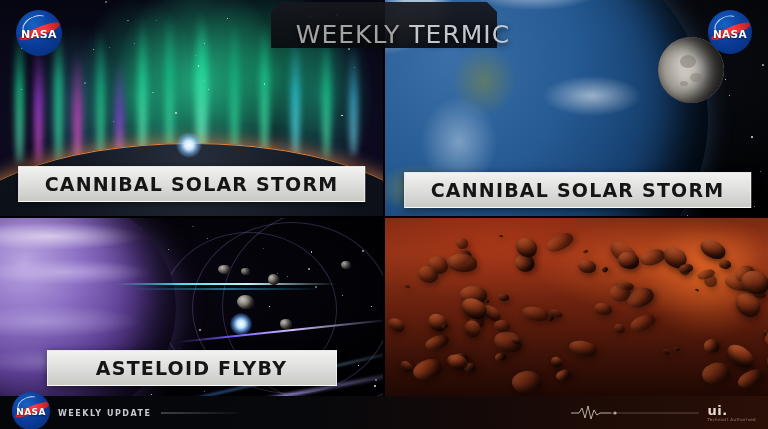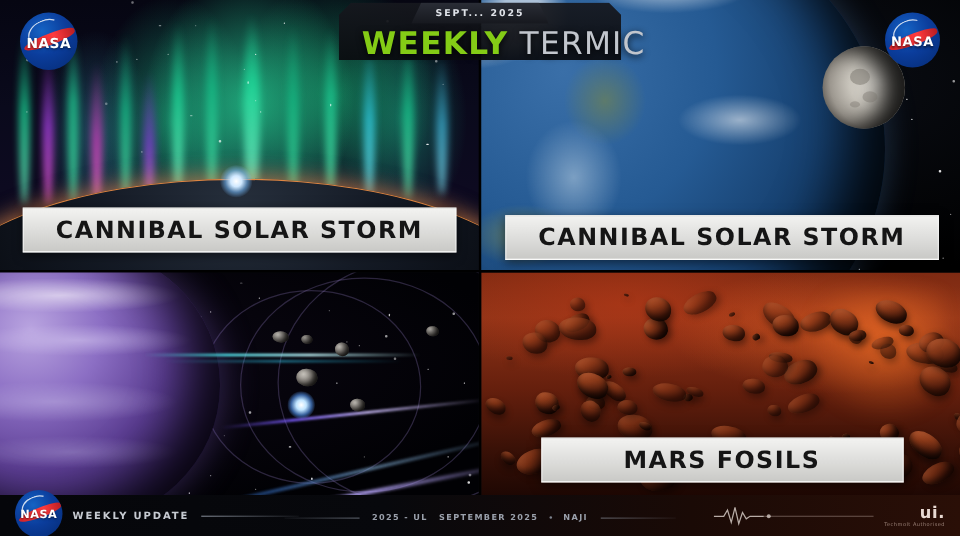--- a/index.html
+++ b/index.html
@@ -201,21 +201,21 @@
   .hdr-tab span {
     font-size:7.5px; font-weight:700; letter-spacing:1.6px; color:#dfe2e8;
     font-family:"DejaVu Sans", sans-serif;
   }
   .hdr-title {
     position:absolute; left:50%; top:20px; transform:translateX(-50%);
     font-size:25px; letter-spacing:1px; white-space:nowrap;
     font-family:"DejaVu Sans", sans-serif;
     text-shadow:0 2px 6px rgba(0,0,0,.9);
   }
-  .hdr-title .w1 { font-weight:700; color:#84cc16;margin-left:38px; }
+  .hdr-title .w1 { font-weight:400; color:#a3a3a3;margin-left:38px; }
   .hdr-title .w2 { font-weight:400; color:#c2c6cd; }
 
   
   .nasa {
     position:relative; border-radius:50%;
     background:radial-gradient(circle at 38% 32%, #1563c4 0%, #0b3d9c 46%, #052a72 100%);
     overflow:hidden; flex:none;
   }
   .nasa .swoop {
     position:absolute; left:4%; top:38%; width:94%; height:20%;
@@ -270,21 +270,21 @@
     background:linear-gradient(90deg,rgba(170,180,195,.05),rgba(170,180,195,.45));
   }
   .fc-wing.l { left:-70px; }
   .fc-wing.r { right:-70px; transform:scaleX(-1); }
   .footer-right {
     position:absolute; right:12px; top:50%; transform:translateY(-50%);
     display:flex; align-items:center; gap:8px;
   }
   .wave { opacity:.9; }
   .ui-logo {
-    display:flex; flex-direction:column; align-items:flex-end; line-height:1;
+    display:flex; flex-direction:column; align-items:flex-start; line-height:1;
   }
   .ui-logo .ui-word {
     font-size:13px; font-weight:700; color:#e8d9d2; letter-spacing:.5px;
     font-family:"DejaVu Sans", sans-serif;
   }
   .ui-logo .ui-sub {
     font-size:4px; color:#9b8278; letter-spacing:.4px; margin-top:1px;
     font-family:"DejaVu Sans", sans-serif;
   }
 </style>
@@ -474,20 +474,23 @@
     <div class="beam b3"></div>
     <div class="rock" style="left:57%;top:26%;width:13px;height:9px;"></div>
     <div class="rock" style="left:63%;top:28%;width:9px;height:7px;"></div>
     <div class="rock" style="left:62%;top:43%;width:17px;height:14px;"></div>
     <div class="rock" style="left:70%;top:31%;width:11px;height:11px;"></div>
     <div class="rock" style="left:89%;top:24%;width:10px;height:8px;"></div>
     <div class="rock" style="left:73%;top:56%;width:12px;height:10px;"></div>
     <div class="flare3"></div>
     <div class="swoosh"></div>
     <div class="swoosh2"></div>
+    <div class="banner wide b-card3">
+      <span class="btitle">ASTELOID FLYBY</span>
+    </div>
   </div>
 
   <div class="card">
     <div class="mars4"></div>
     <div class="mglow"></div>
     <div class="stars" id="rocks4">
         <div class="mrock" style="width: 4.02015px; height: 1.85377px; left: 80.4927%; top: 39.6963%; transform: rotate(17.077deg); opacity: 0.87;"></div>
         <div class="mrock" style="width: 21.0928px; height: 11.6813px; left: 25.0344%; top: 49.6985%; transform: rotate(32.6694deg); opacity: 0.77;"></div>
         <div class="mrock" style="width: 10.9048px; height: 7.21156px; left: 29.2702%; top: 42.3449%; transform: rotate(-3.93477deg); opacity: 0.9;"></div>
         <div class="mrock" style="width: 28.9119px; height: 21.9352px; left: 33.1111%; top: 85.2589%; transform: rotate(-13.3919deg); opacity: 0.65;"></div>
@@ -553,31 +556,25 @@
         <div class="mrock" style="width: 21.152px; height: 13.9529px; left: 16.177%; top: 76.0344%; transform: rotate(12.0164deg); opacity: 0.85;"></div>
         <div class="mrock" style="width: 28.6146px; height: 18.9019px; left: 7.34165%; top: 79.1182%; transform: rotate(-24.8483deg); opacity: 0.77;"></div>
         <div class="mrock" style="width: 17.4214px; height: 15.8643px; left: 20.6142%; top: 56.9705%; transform: rotate(27.5753deg); opacity: 0.73;"></div>
         <div class="mrock" style="width: 20.0713px; height: 17.6452px; left: 58.341%; top: 36.6075%; transform: rotate(-21.6178deg); opacity: 0.62;"></div>
         <div class="mrock" style="width: 10.4033px; height: 5.83969px; left: 32.7468%; top: 66.3911%; transform: rotate(19.4099deg); opacity: 0.93;"></div>
         <div class="mrock" style="width: 28.0256px; height: 22.5147px; left: 92.5405%; top: 29.5226%; transform: rotate(5.25328deg); opacity: 0.92;"></div>
         <div class="mrock" style="width: 26.0436px; height: 17.8737px; left: 99.2852%; top: 75.6352%; transform: rotate(10.6827deg); opacity: 0.76;"></div>
         <div class="mrock" style="width: 4.25108px; height: 2.55623px; left: 25.9028%; top: 45.3511%; transform: rotate(-20.8272deg); opacity: 0.95;"></div>
         <div class="mrock" style="width: 12.0157px; height: 8.61845px; left: 86.8103%; top: 23.5862%; transform: rotate(-4.53025deg); opacity: 0.91;"></div>
       </div>
-    <div class="banner wide b-card4">
-      <span class="btitle">MARS FOSILS</span>
-    </div>
   </div>
 </div>
 
 <div class="header">
   <div class="hdr-plate"></div>
-  <div class="hdr-tab">
-    <span>SEPT... 2025</span>
-  </div>
   <div class="hdr-title">
     <span class="w1">WEEKLY</span><span>&nbsp;</span><span class="w2">TERMIC</span>
   </div>
 </div>
 
 <div class="nasa nasa-tl">
   <div class="orb"></div>
   <div class="swoop"></div>
   <div class="word">NASA</div>
 </div>
@@ -593,28 +590,20 @@
     <div class="orb"></div>
     <div class="swoop"></div>
     <div class="word">NASA</div>
   </div>
 
   <div class="footer-left">
     <span class="flabel">WEEKLY UPDATE</span>
     <span class="fline"></span>
   </div>
 
-  <div class="footer-center">
-    <span class="fc-wing l"></span>
-    <span>2025 - UL</span>
-    <span>SEPTEMBER 2025</span>
-    <span class="dot"></span>
-    <span>NAJI</span>
-    <span class="fc-wing r"></span>
-  </div>
 
   <div class="footer-right">
     <svg class="wave" width="128" height="18" viewBox="0 0 128 18">
       <path d="M0 9 L8 9 L11 4 L14 14 L17 2 L20 15 L23 6 L26 11 L29 9 L40 9" stroke="#e8ded8" stroke-width="1" fill="none" opacity=".85"></path>
       <line x1="40" y1="9" x2="128" y2="9" stroke="#c9b5ab" stroke-width="0.7" opacity=".55"></line>
       <circle cx="44" cy="9" r="1.6" fill="#e8ded8" opacity=".8"></circle>
     </svg>
     <div class="ui-logo">
       <span class="ui-word">ui.</span>
       <span class="ui-sub">Techmolt Authorised</span>

